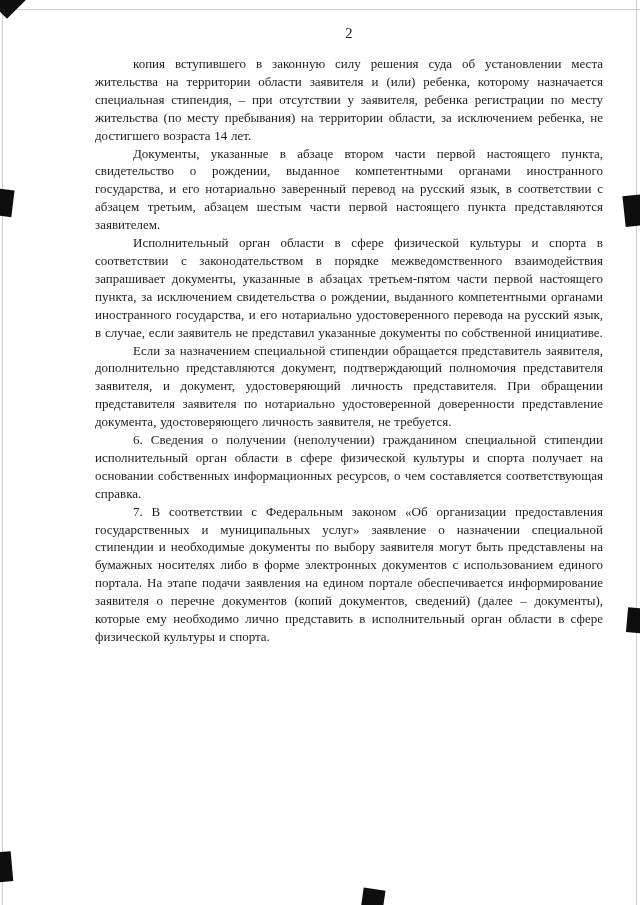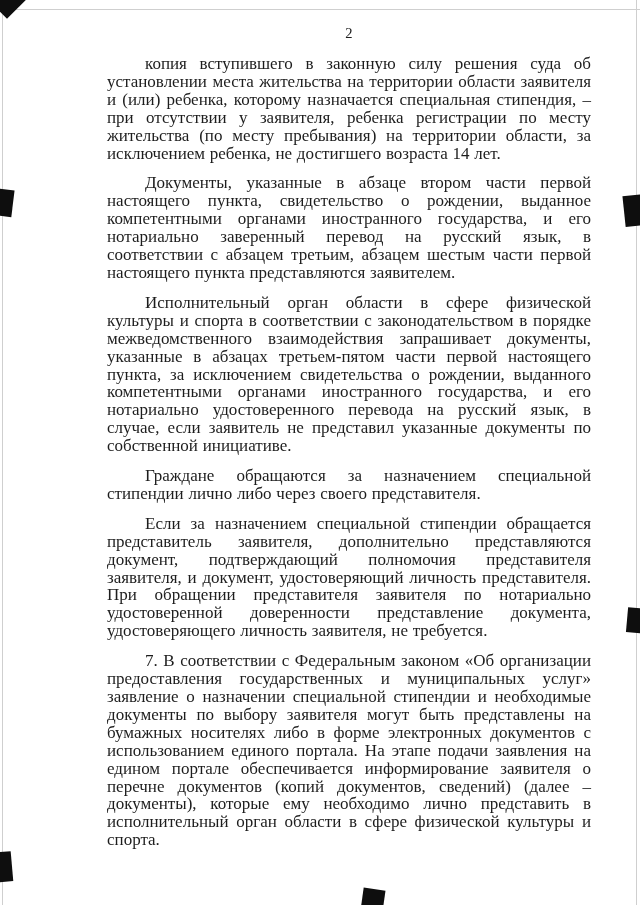--- a/index.html
+++ b/index.html
@@ -36,22 +36,22 @@
     top: 24px;
     width: 508px;
   }
   .page-number {
     text-align: center;
     font-size: 14.6px;
     line-height: 18px;
     margin-bottom: 13px;
   }
   .para {
-    margin: 12px;
-    font-size: 17px;
+    margin: 0;
+    font-size: 13px;
     line-height: 17.9px;
     text-align: justify;
     text-indent: 38px;
     word-spacing: 0.5px;
   }
 </style>
 </head>
 <body>
 
 <div class="page">
@@ -65,18 +65,18 @@
   <div class="mark mark-r1"></div>
   <div class="mark mark-r2"></div>
   <div class="mark mark-l2"></div>
   <div class="mark mark-b"></div>
 
   <div class="content">
     <div class="page-number">2</div>
     <p class="para">копия вступившего в законную силу решения суда об установлении места жительства на территории области заявителя и (или) ребенка, которому назначается специальная стипендия, – при отсутствии у заявителя, ребенка регистрации по месту жительства (по месту пребывания) на территории области, за исключением ребенка, не достигшего возраста 14 лет.</p>
     <p class="para">Документы, указанные в абзаце втором части первой настоящего пункта, свидетельство о рождении, выданное компетентными органами иностранного государства, и его нотариально заверенный перевод на русский язык, в соответствии с абзацем третьим, абзацем шестым части первой настоящего пункта представляются заявителем.</p>
     <p class="para">Исполнительный орган области в сфере физической культуры и спорта в соответствии с законодательством в порядке межведомственного взаимодействия запрашивает документы, указанные в абзацах третьем-пятом части первой настоящего пункта, за исключением свидетельства о рождении, выданного компетентными органами иностранного государства, и его нотариально удостоверенного перевода на русский язык, в случае, если заявитель не представил указанные документы по собственной инициативе.</p>
-    <p class="para">Граждане обращаются за назначением специальной стипендии лично либо через своего представителя.</p>
     <p class="para">Если за назначением специальной стипендии обращается представитель заявителя, дополнительно представляются документ, подтверждающий полномочия представителя заявителя, и документ, удостоверяющий личность представителя. При обращении представителя заявителя по нотариально удостоверенной доверенности представление документа, удостоверяющего личность заявителя, не требуется.</p>
+    <p class="para">6. Сведения о получении (неполучении) гражданином специальной стипендии исполнительный орган области в сфере физической культуры и спорта получает на основании собственных информационных ресурсов, о чем составляется соответствующая справка.</p>
     <p class="para">7. В соответствии с Федеральным законом «Об организации предоставления государственных и муниципальных услуг» заявление о назначении специальной стипендии и необходимые документы по выбору заявителя могут быть представлены на бумажных носителях либо в форме электронных документов с использованием единого портала. На этапе подачи заявления на едином портале обеспечивается информирование заявителя о перечне документов (копий документов, сведений) (далее – документы), которые ему необходимо лично представить в исполнительный орган области в сфере физической культуры и спорта.</p>
   </div>
 
 </div>
 
 </body></html>

